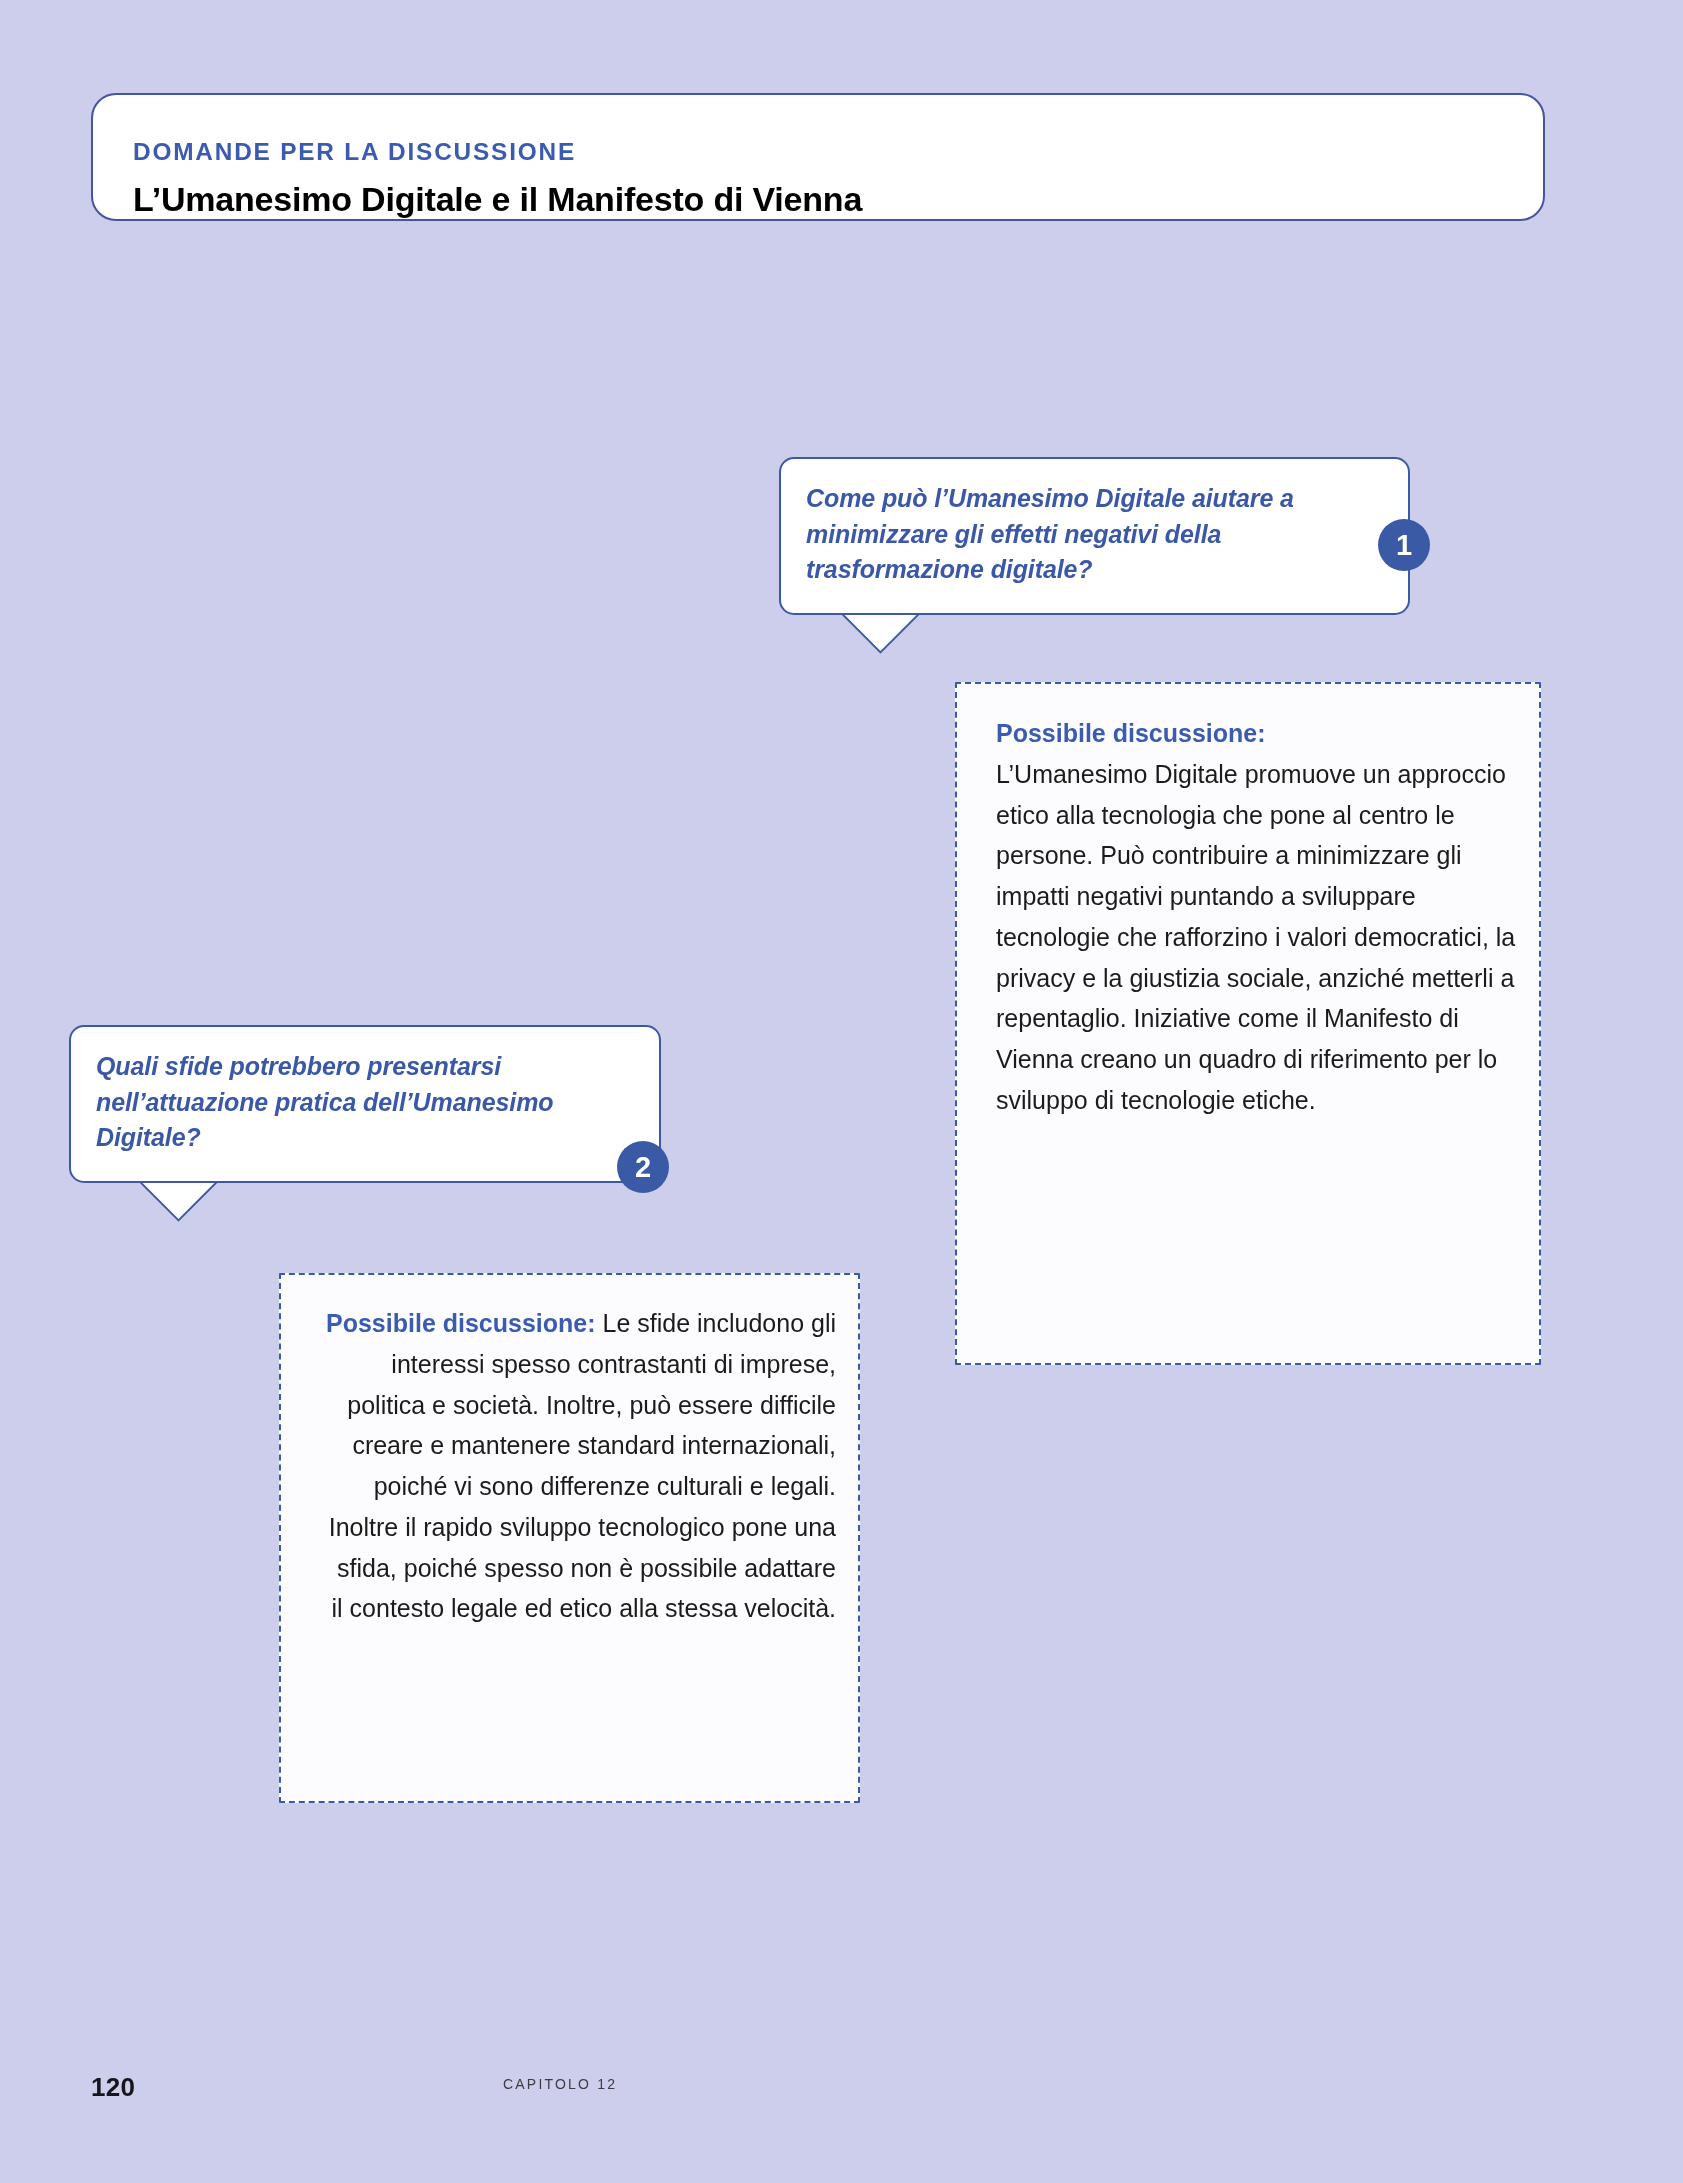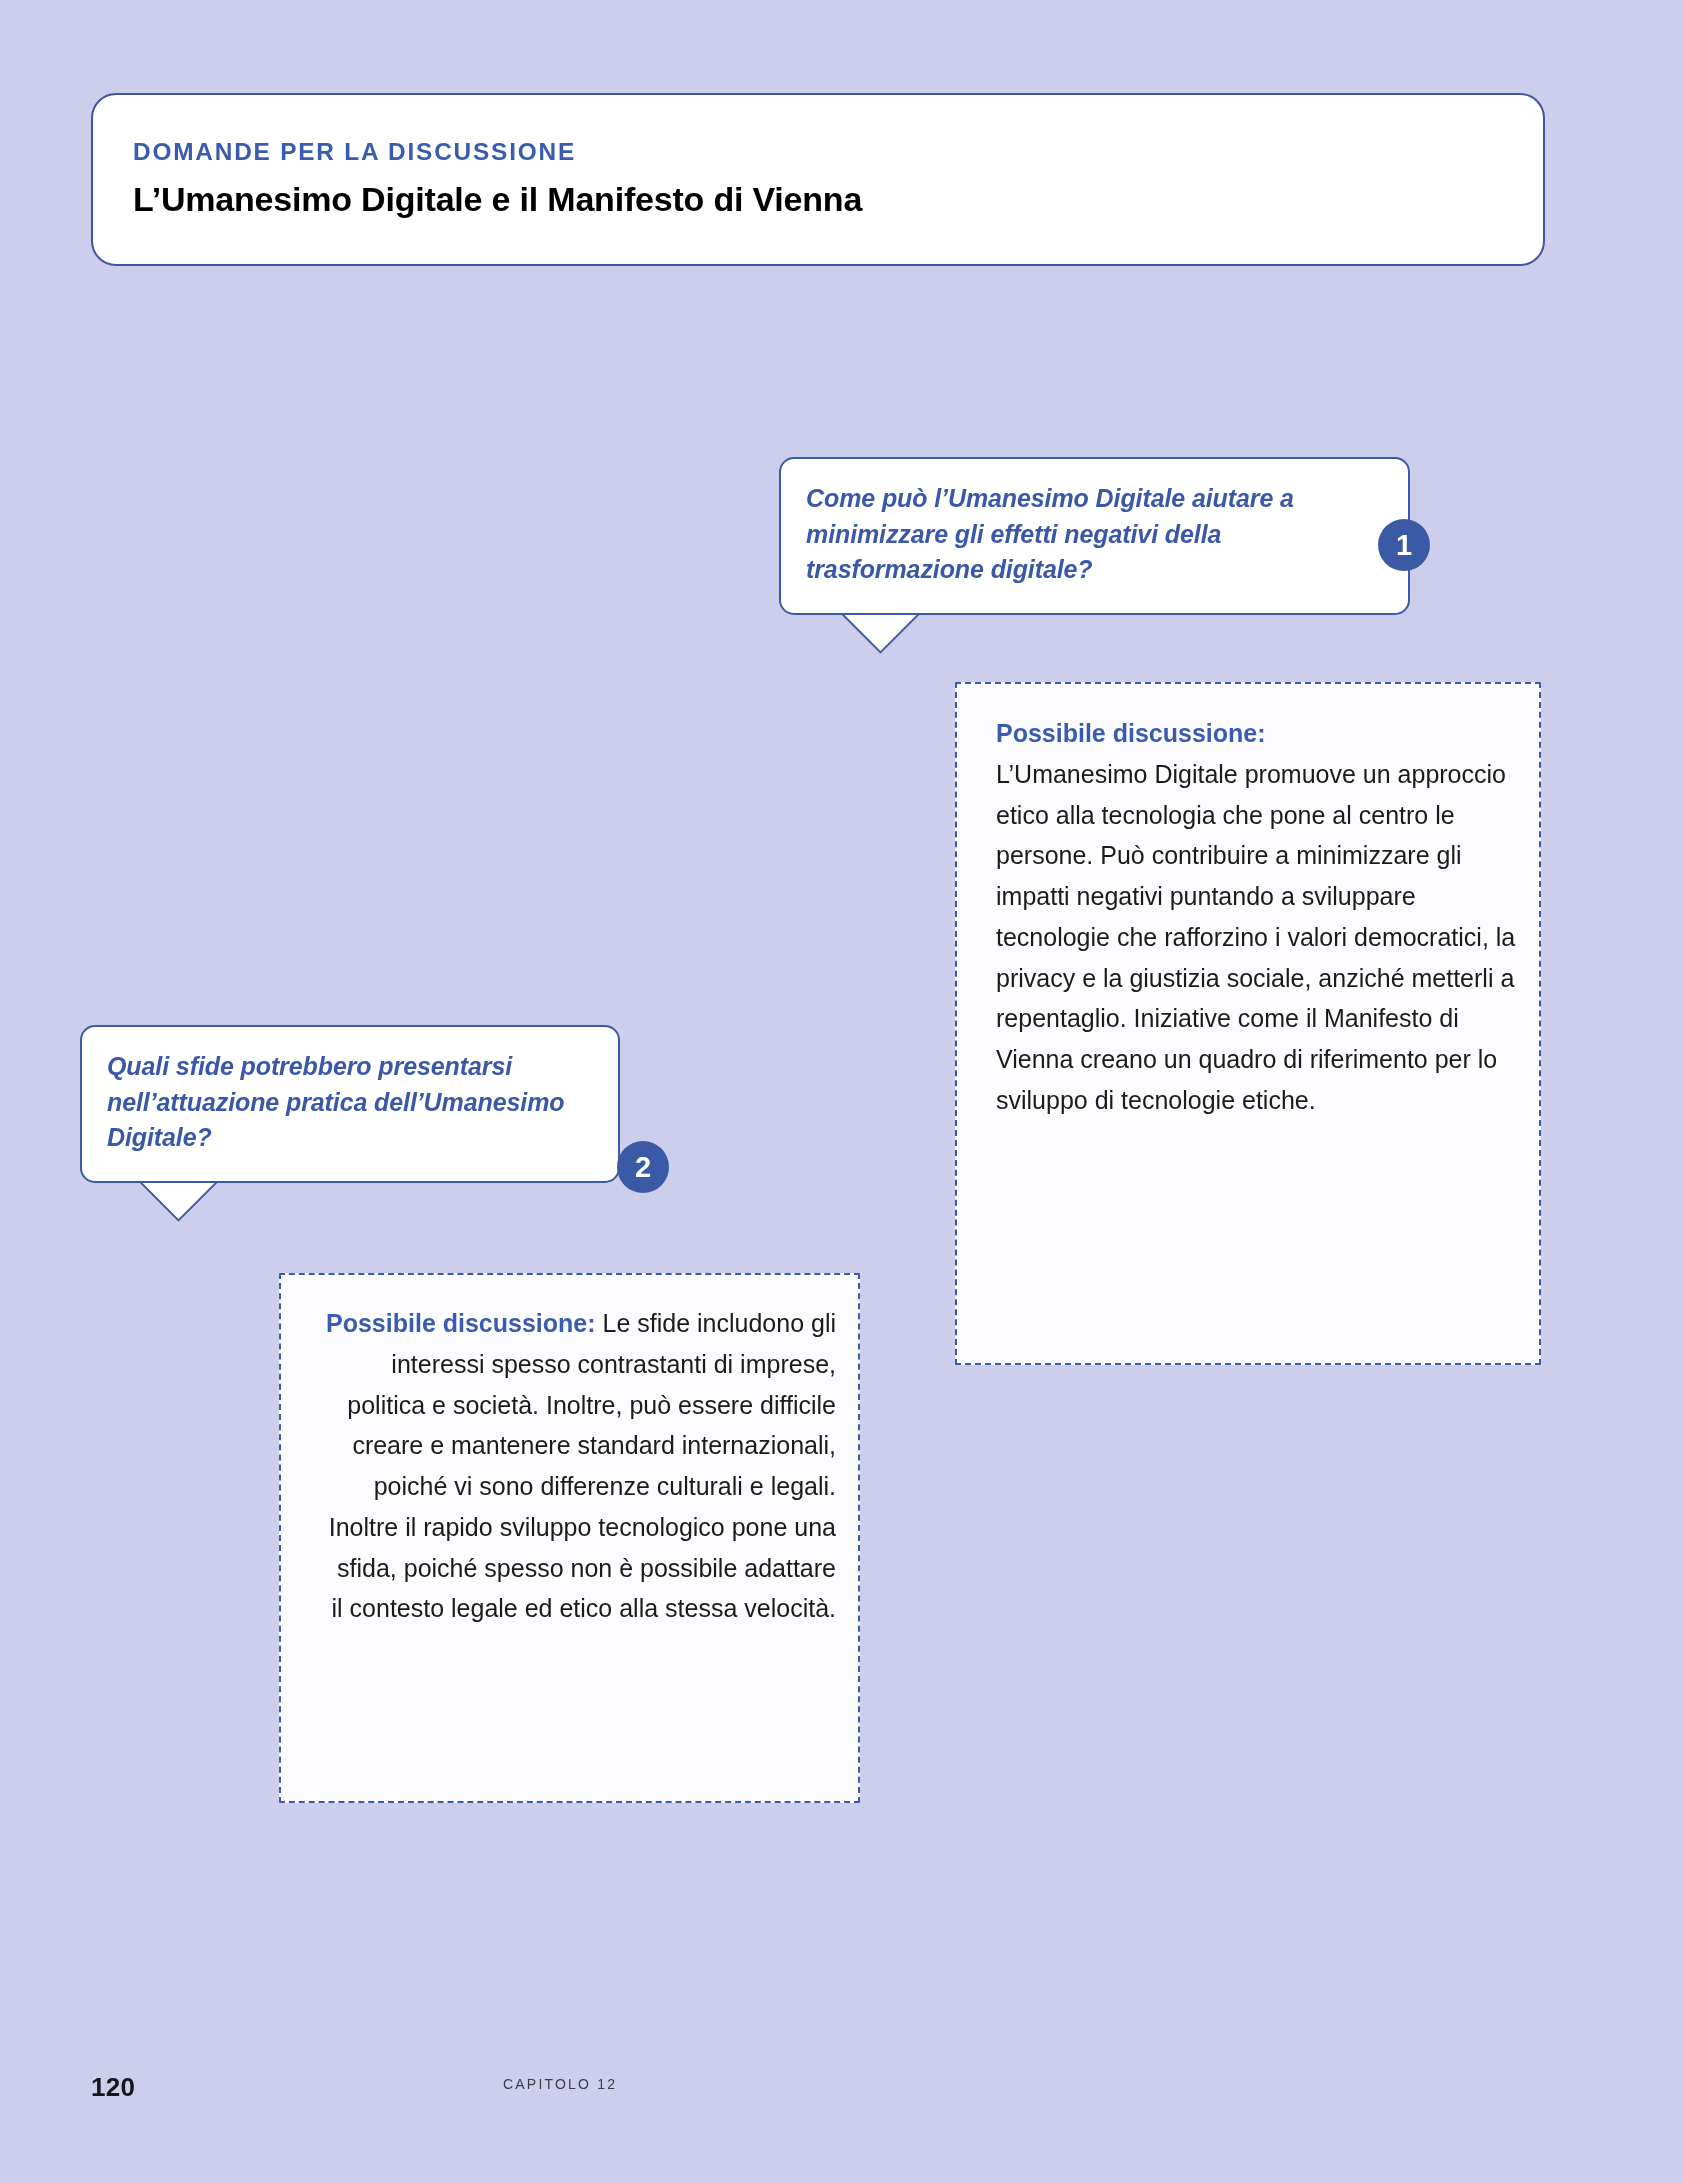--- a/index.html
+++ b/index.html
@@ -15,21 +15,21 @@
     overflow: hidden;
     -webkit-font-smoothing: antialiased;
   }
 
   
   .header-card {
     position: absolute;
     left: 91px;
     top: 93px;
     width: 1454px;
-    height: 173px;
+    height: 128px;
     background: #ffffff;
     border: 2.5px solid #44549f;
     border-radius: 25px;
     box-sizing: border-box;
   }
   .header-inner {
     position: absolute;
     left: 40px;
     top: 44px;
     right: 34px;
@@ -101,23 +101,23 @@
     left: 25px;
     top: 22px;
     right: 20px;
   }
   #tail-1 {
     left: 832px;
     top: 613px;
   }
 
   #bubble-2 {
-    left: 80px;
+    left: 69px;
     top: 1025px;
-    width: 540px;
+    width: 592px;
     height: 158px;
   }
   #bubble-2 .q-text {
     position: absolute;
     left: 25px;
     top: 22px;
     right: 20px;
   }
   #tail-2 {
     left: 130px;

